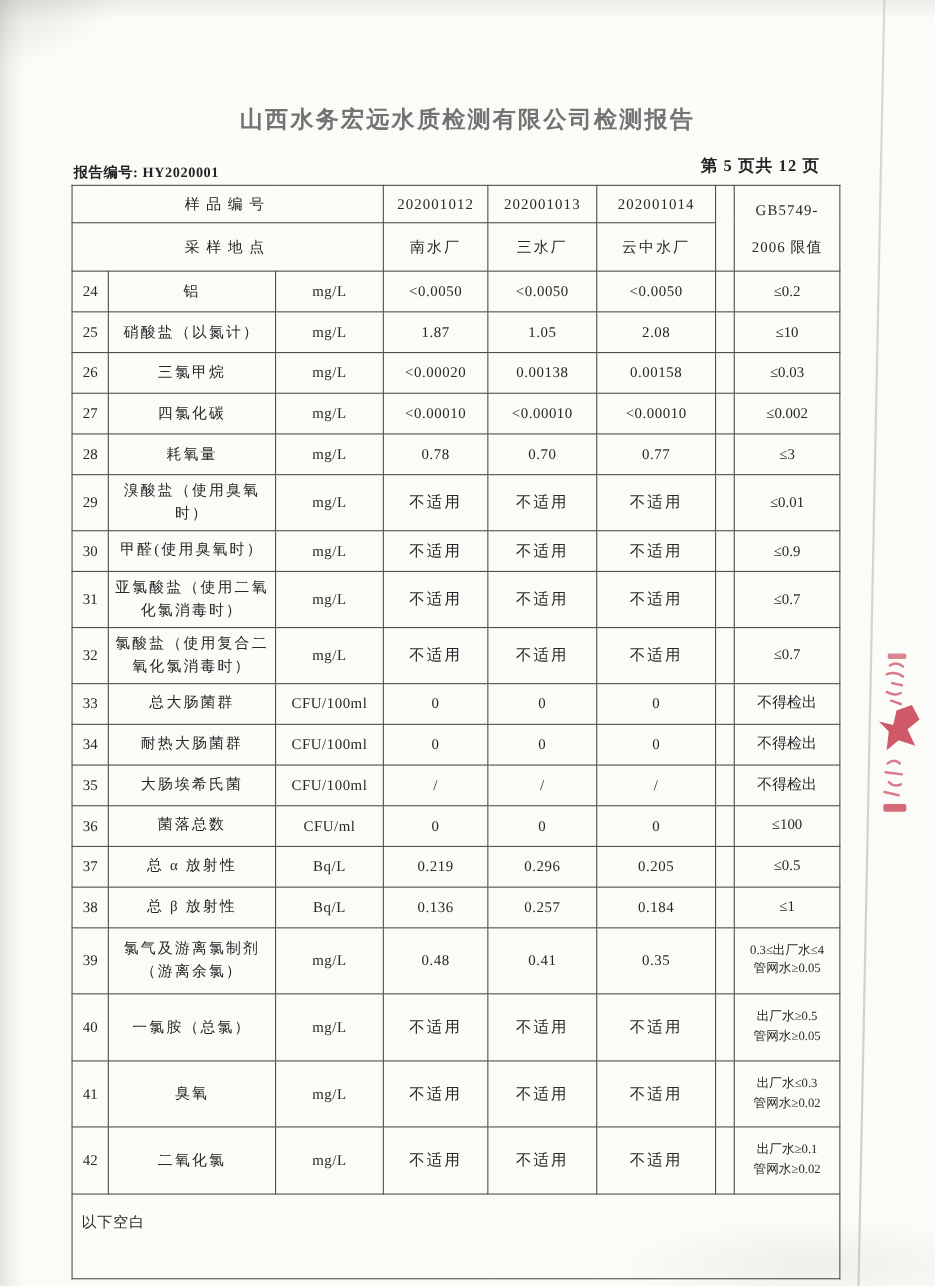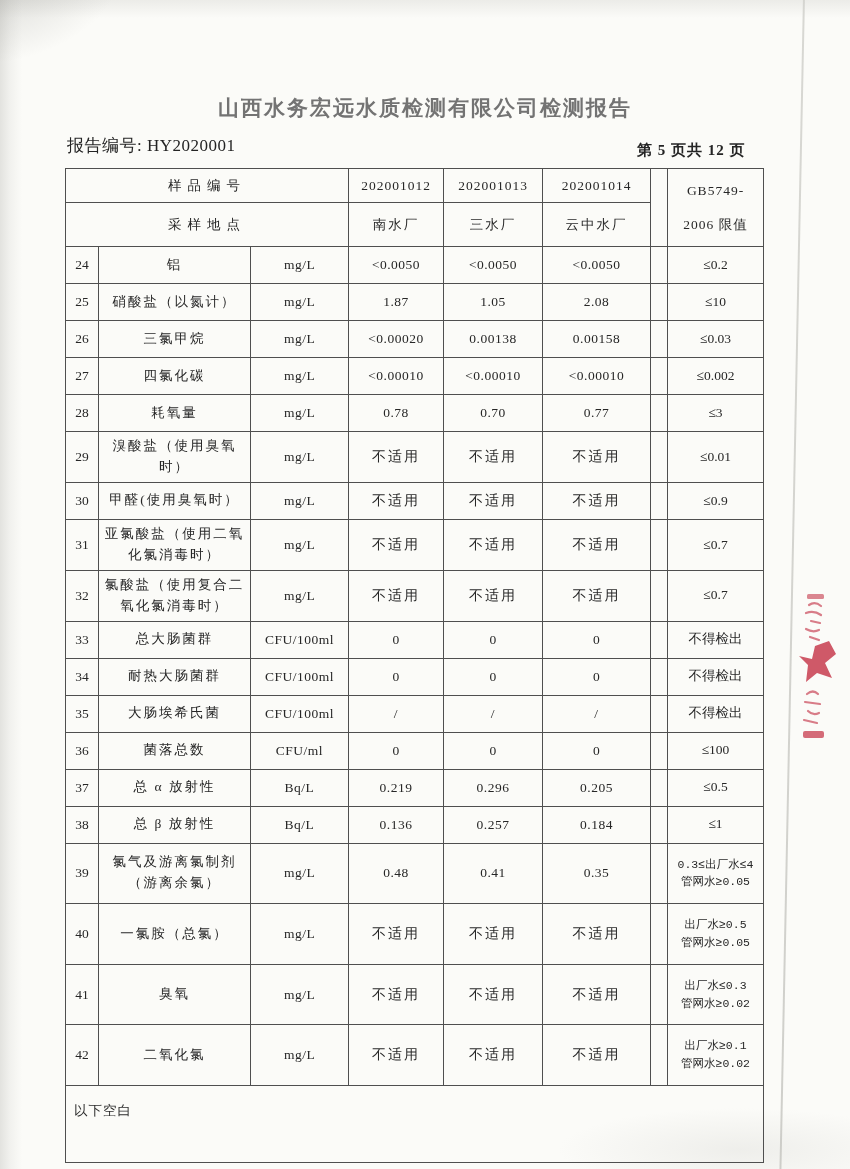--- a/index.html
+++ b/index.html
@@ -22,22 +22,22 @@
     position:absolute;left:803px;top:-4px;width:1.5px;height:1200px;
     background:linear-gradient(180deg,#cfcfca,#c4c4bf);
     transform:rotate(1.15deg);transform-origin:top center;opacity:.8;
   }
   .doc-title{
     position:absolute;top:94px;left:0;width:850px;text-align:center;
     font-family:"Liberation Sans","DejaVu Sans",sans-serif;
     font-size:21px;font-weight:bold;letter-spacing:2px;color:#737373;
   }
   .report-no{
-    position:absolute;top:134px;left:67px;
-    font-size:17px;font-weight:400;letter-spacing:.5px;color:#242424;
+    position:absolute;top:148px;left:67px;
+    font-size:13px;font-weight:700;letter-spacing:.5px;color:#242424;
   }
   .page-indicator{
     position:absolute;top:141px;left:637px;
     font-size:15px;font-weight:600;letter-spacing:1px;color:#242424;
   }
   table.report{
     position:absolute;left:65px;top:168px;width:698px;
     border-collapse:collapse;table-layout:fixed;
   }
   table.report td{
@@ -57,21 +57,21 @@
   td.limit-head{font-size:14px;letter-spacing:1px;line-height:2.5;font-family:Liberation Serif, serif;}
   td.no-cell{font-size:13.5px;}
   td.name-cell{
     text-align:left;padding:4px 4px 4px 9px;
     font-size:14px;letter-spacing:2px;line-height:1.55;
   }
   td.unit-cell{font-size:13px;letter-spacing:.5px;}
   td.value-cell{font-size:13.5px;letter-spacing:.5px;}
   td.value-cell.na{font-size:14px;letter-spacing:2px;}
   td.limit-cell{font-size:13.5px;white-space:pre-line;line-height:1.5;}
-  td.limit-cell.small{font-size:11.5px;line-height:1.55;letter-spacing:0;padding:12px 1px;font-family:Liberation Mono, monospace;}
+  td.limit-cell.small{font-size:11.5px;line-height:1.55;letter-spacing:0;padding:12px 1px;}
   tfoot td.blank-note{
     text-align:left;vertical-align:top;height:44px;
     padding:16px 8px;font-size:13.5px;letter-spacing:1px;color:#2b2b2b;
   }
   .stamp{
     position:absolute;left:794px;top:590px;width:44px;height:160px;
     filter:blur(.3px);opacity:.92;pointer-events:none;
   }
 </style>
 </head>

